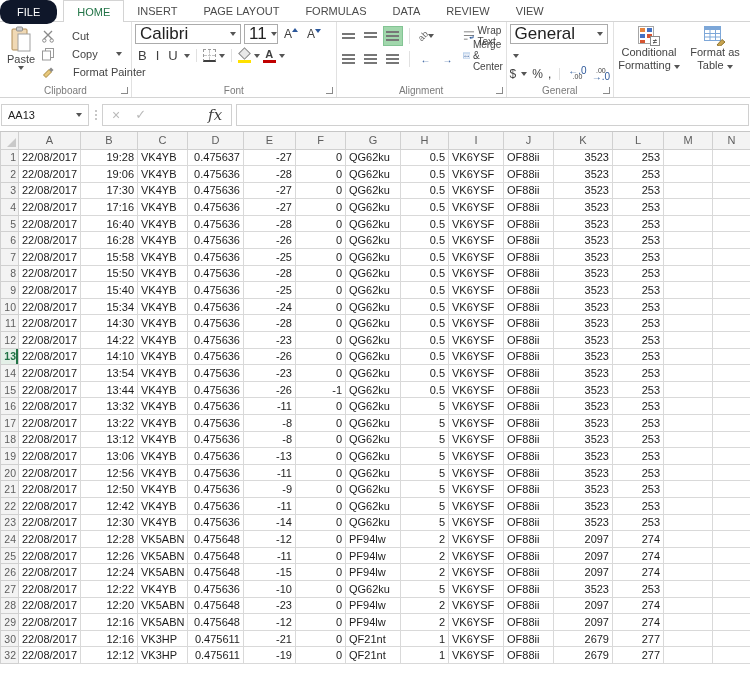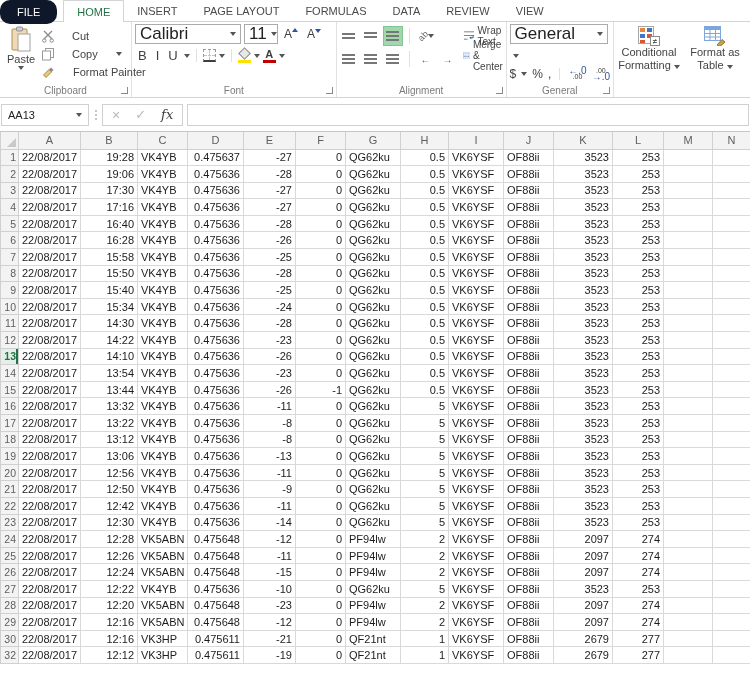--- a/index.html
+++ b/index.html
@@ -83,21 +83,21 @@
   .fbar { height:34px; display:flex; align-items:center; background:#fff;
           border-bottom:1px solid #c6c6c6; padding:0 1px; }
   .namebox { width:88px; height:22px; border:1px solid #d0d0d0; display:flex; align-items:center;
              justify-content:space-between; padding:0 6px; font-size:11px; color:#222;text-align:center; }
   .fdots { width:13px; display:flex; flex-direction:column; align-items:center; gap:2px; }
   .fdots span { width:2px; height:2px; background:#b5b5b5; border-radius:50%; }
   .fbtns { display:flex; align-items:center; border:1px solid #d0d0d0; height:22px;
            padding:0 9px; gap:15px; background:#fff; }
   .fx-x { color:#b9b9b9; font-size:14px; line-height:14px; }
   .fx-check { color:#b9b9b9; font-size:13px; }
-  .fx { font-family:"DejaVu Serif", serif; font-style:italic; color:#3f3f3f; font-size:13px; }
+  .fx { font-family:"DejaVu Serif", serif; font-style:italic; color:#3f3f3f; font-size:15px;margin-left:47px; }
   .finput { flex:1; height:22px; border:1px solid #d0d0d0; margin-left:4px; background:#fff;
             font-size:11px; padding:3px 4px; color:#222; }
 
   
   .gridwrap { height:549px; overflow:hidden; background:#fff; }
   table { border-collapse:collapse; table-layout:fixed; width:750px; font-size:11px; }
   thead th { height:17px; background:#f3f3f3; border:1px solid #d0d0d0; border-top:none;
              font-weight:normal; color:#5e5e5e; font-size:11px; padding:0; text-align:center; }
   th.corner { position:relative; }
   .tri-corner { position:absolute; bottom:2px; right:2px; width:0; height:0;

